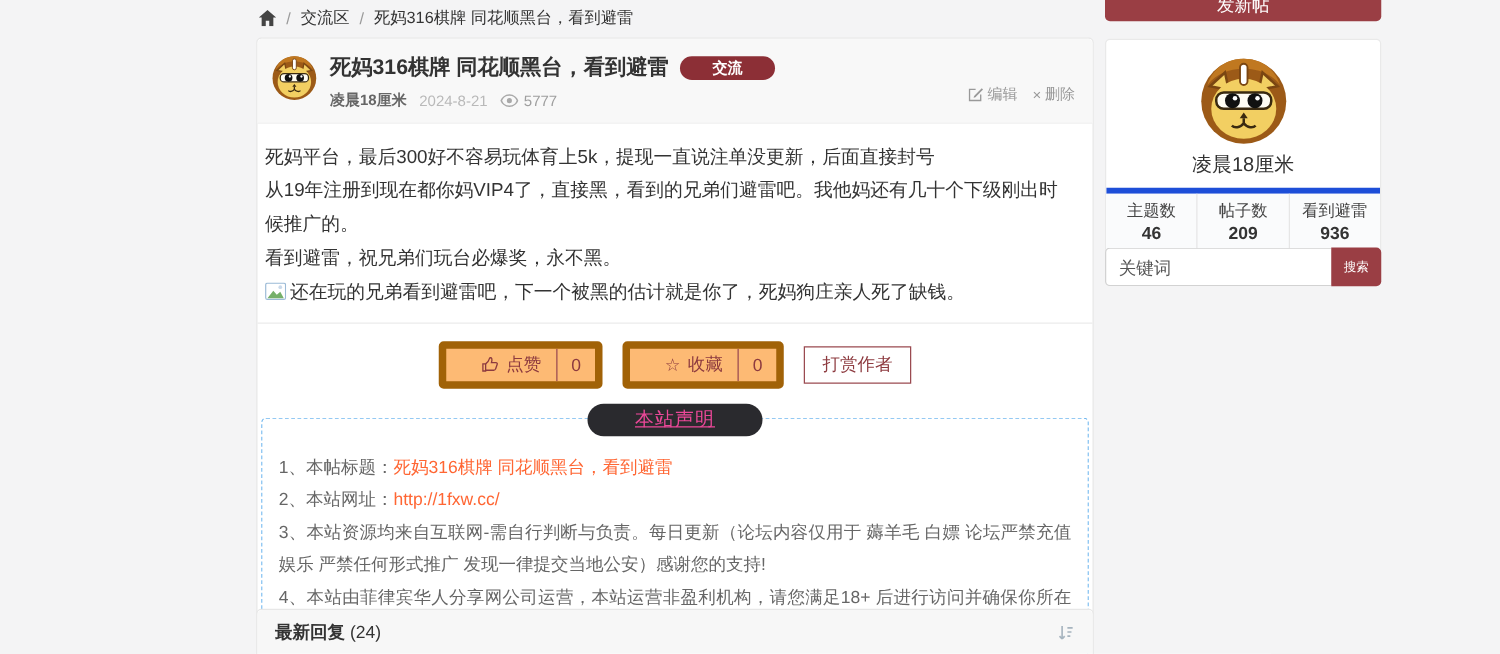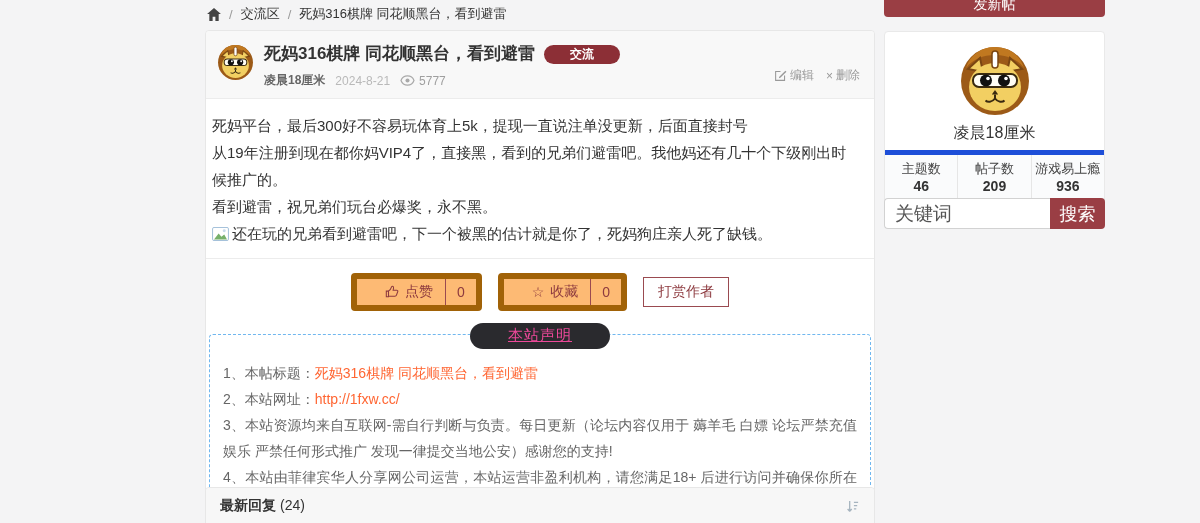--- a/index.html
+++ b/index.html
@@ -76,25 +76,25 @@
   .profile-name{margin-top:6px;font-size:16px;color:#333;line-height:20px;}
   .profile-stats{display:flex;border-top:5px solid #1d4ed8;background:#fafbfc;
     border-radius:0 0 4px 4px;}
   .stat{flex:1;text-align:center;padding:6px 0 7px;}
   .stat + .stat{border-left:1px solid #e6e6e6;}
   .stat-label{font-size:13px;color:#444;line-height:16px;}
   .stat-value{font-size:14px;font-weight:bold;color:#333;line-height:17px;margin-top:1px;}
   
   .search-group{position:absolute;left:884px;top:198px;width:221px;height:31px;display:flex;}
   .search-input{flex:1;min-width:0;border:1px solid #d2d2d2;border-right:none;
-    border-radius:4px 0 0 4px;padding:0 10px;font-size:19px;color:#333;outline:none;
+    border-radius:4px 0 0 4px;padding:0 10px;font-size:14px;color:#333;outline:none;
     font-family:inherit;box-sizing:border-box;background:#fff;}
   .search-input::placeholder{color:#555;opacity:1;}
-  .search-btn{width:55px;background:#9a3e44;color:#fff;border:none;
-    border-radius:0 4px 4px 0;font-size:18px;cursor:pointer;font-family:inherit;}
+  .search-btn{width:40px;background:#9a3e44;color:#fff;border:none;
+    border-radius:0 4px 4px 0;font-size:10px;cursor:pointer;font-family:inherit;}
 </style>
 </head>
 <body>
 
 <nav class="breadcrumb">
   <span style="display:flex;">
     <svg width="14" height="13" viewBox="0 0 16 15">
         <path d="M8 0 L16 7 H13.4 V15 H9.6 V10 H6.4 V15 H2.6 V7 H0 Z" fill="#444"></path>
       </svg>
   </span>
@@ -252,21 +252,21 @@
   <div class="profile-stats">
     <div class="stat">
       <div class="stat-label">主题数</div>
       <div class="stat-value">46</div>
     </div>
     <div class="stat">
       <div class="stat-label">帖子数</div>
       <div class="stat-value">209</div>
     </div>
     <div class="stat">
-      <div class="stat-label">游戏易上瘾</div>
+      <div class="stat-label">看到避雷</div>
       <div class="stat-value">936</div>
     </div>
   </div>
 </aside>
 
 <div class="search-group">
   <input class="search-input" type="text" placeholder="关键词" style="">
   <button class="search-btn">搜索</button>
 </div>
 

